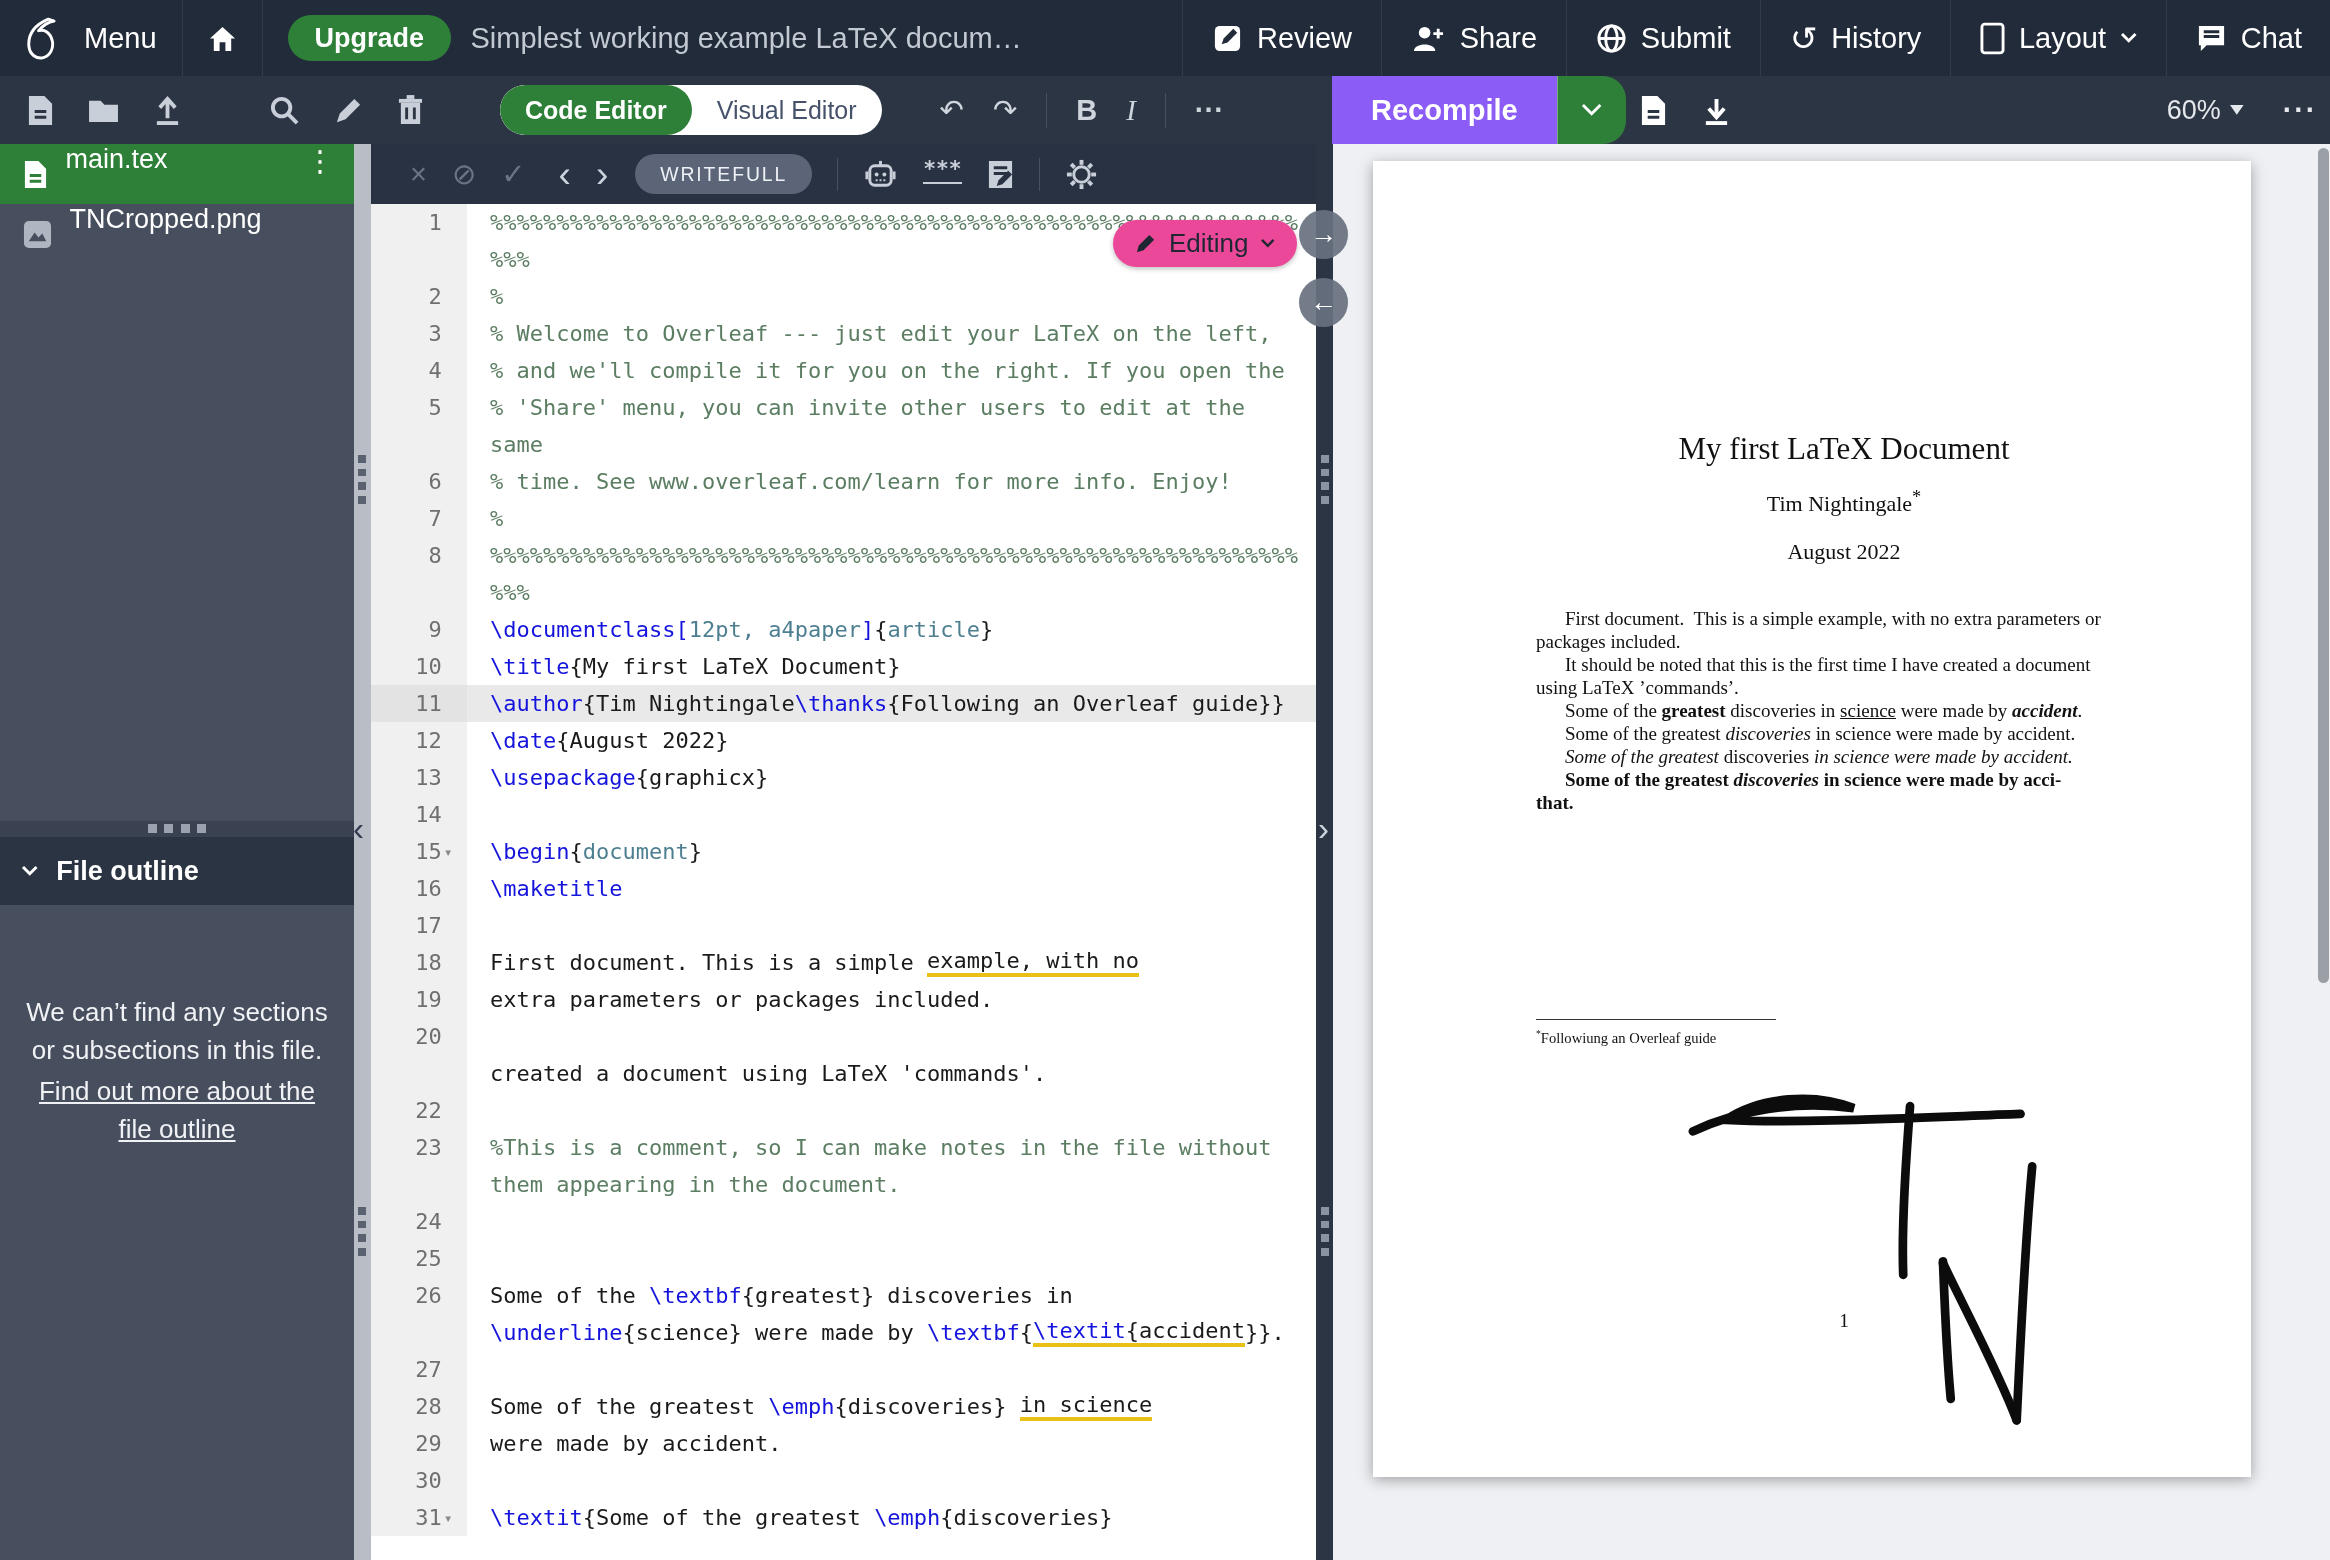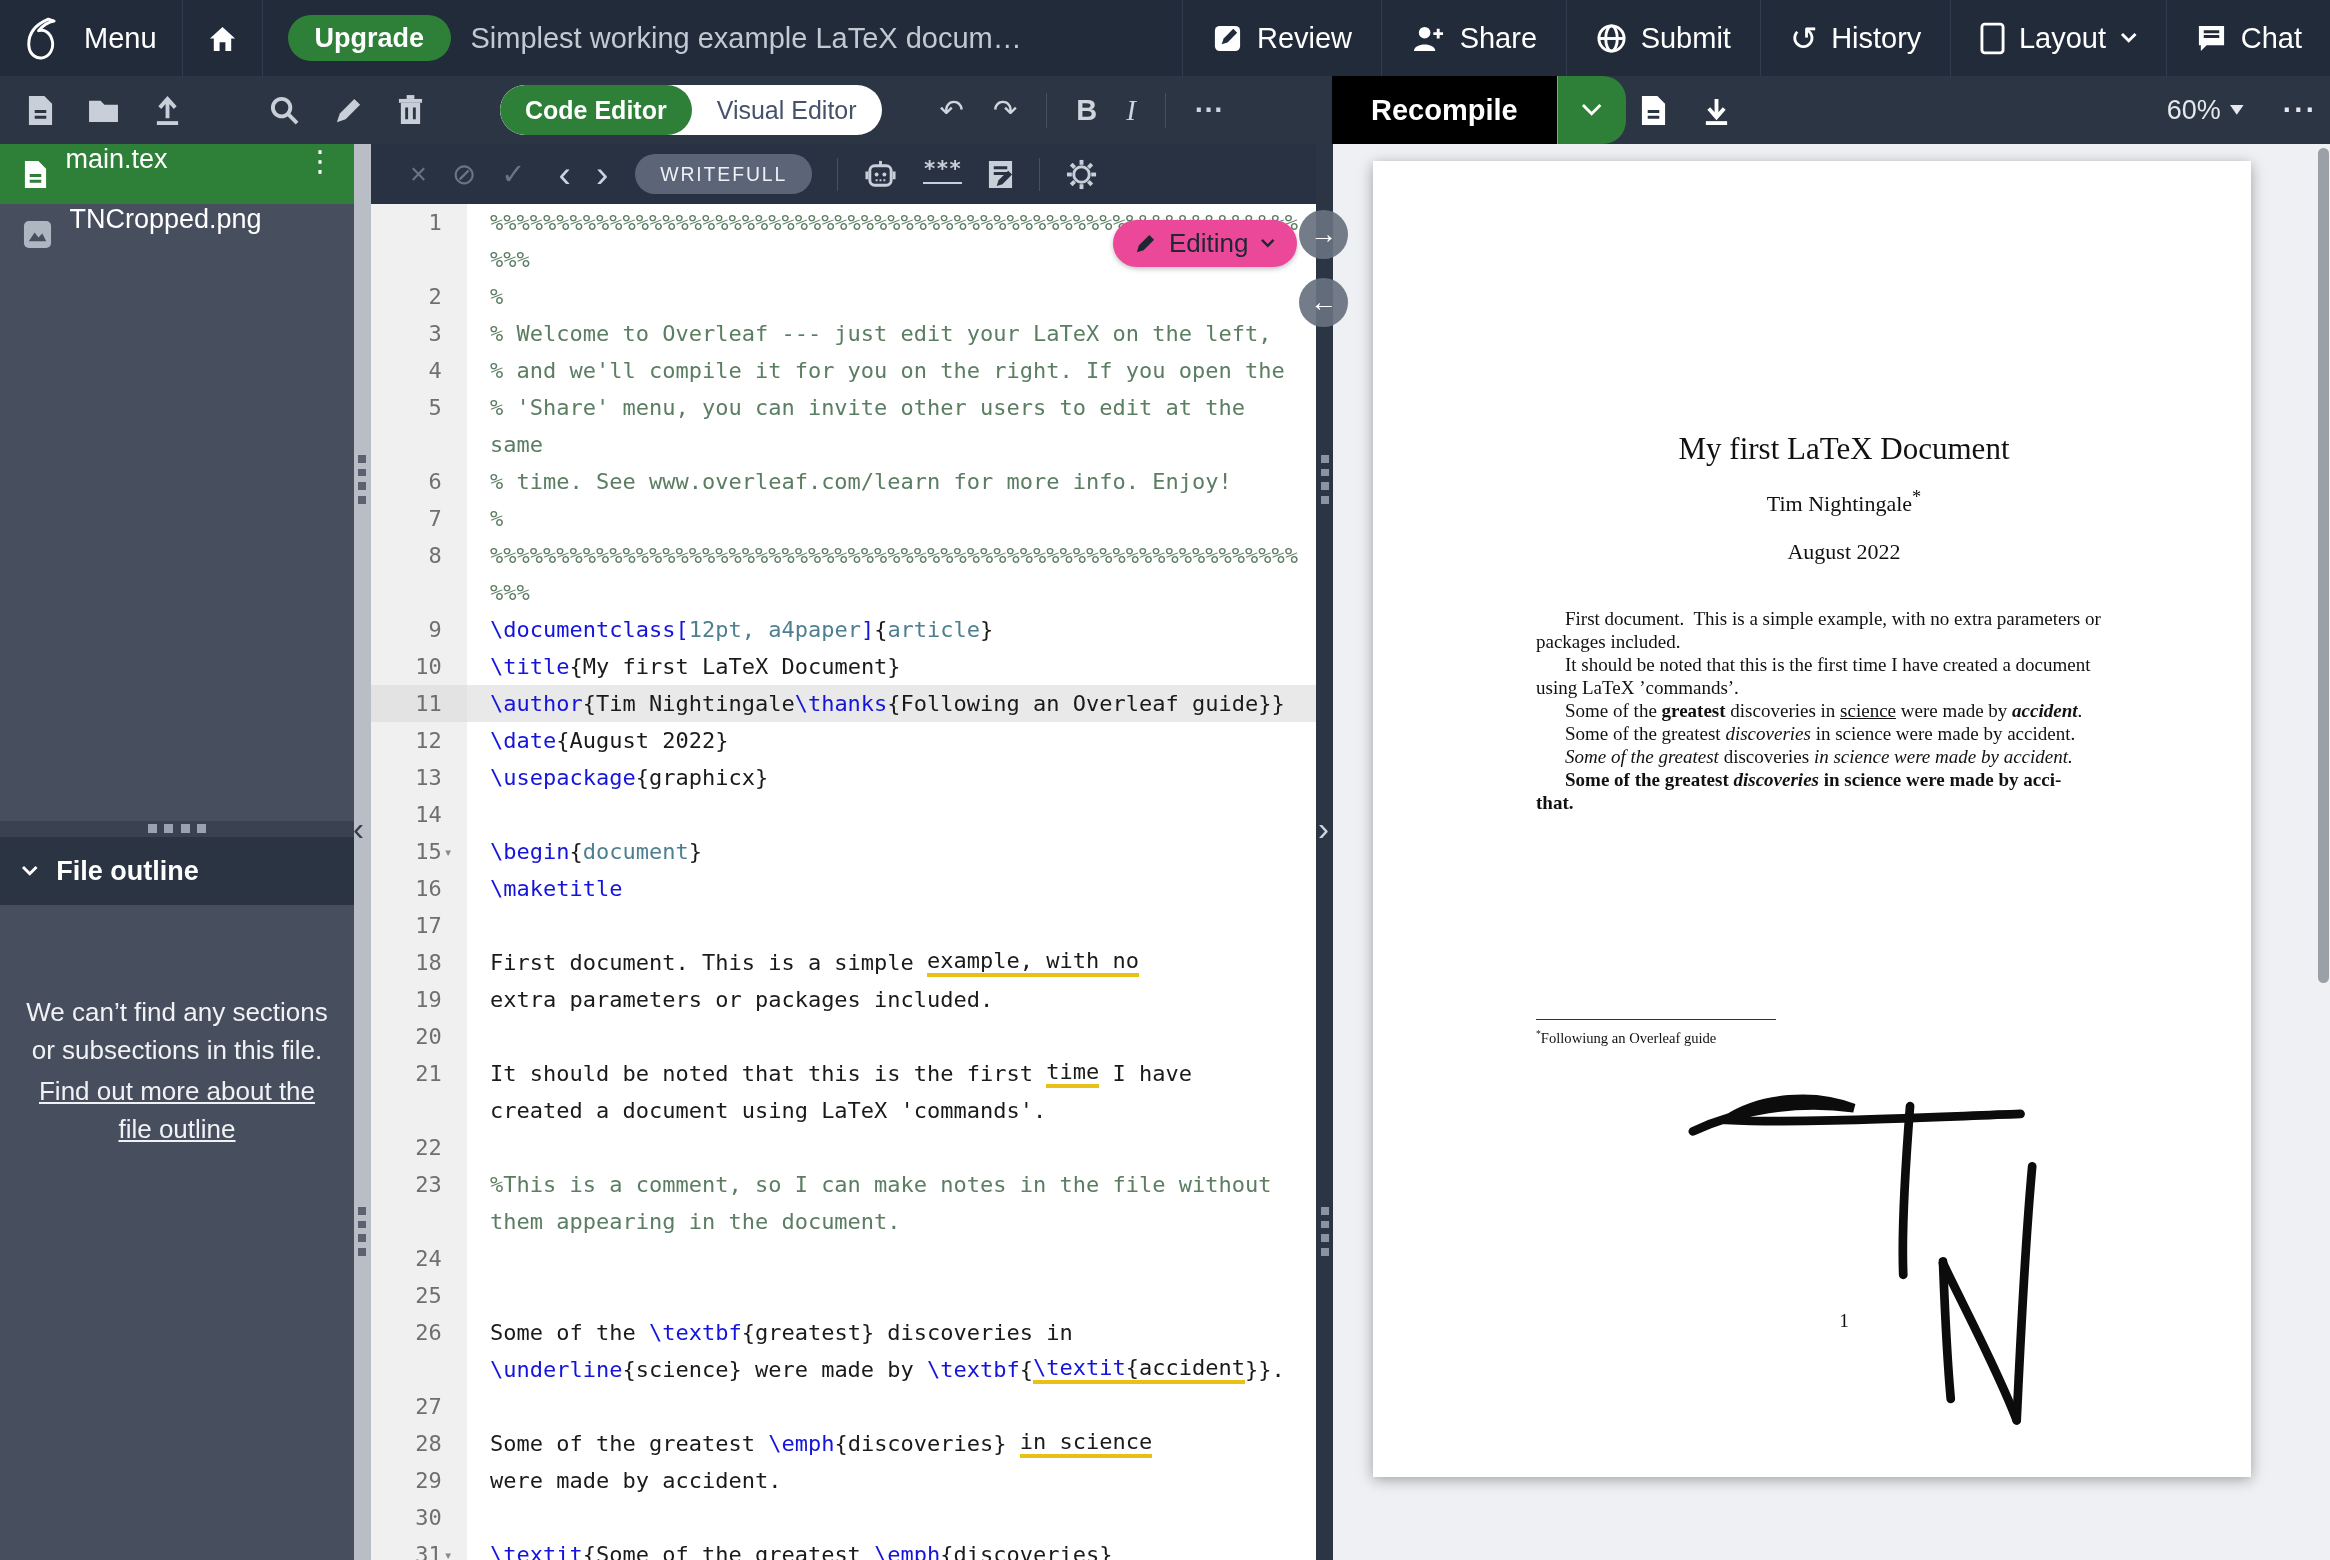--- a/index.html
+++ b/index.html
@@ -29,21 +29,21 @@
                align-items:center;overflow:hidden}
   #toggle-code{background:#2e8038;color:#fff;font-weight:bold;font-size:25px;height:100%;
                display:flex;align-items:center;padding:0 25px;border-radius:27px}
   #toggle-visual{color:#46526b;font-size:25px;padding:0 25px}
   .tsep{width:1px;height:35px;background:#465061;margin-left:29px}
   .tchar{font-size:29px;margin-left:29px;cursor:pointer;color:#cfd5dd}
   #wf-badge{margin-left:146px;width:47px;height:50px;background:#4a5468;border-radius:9.7px;
             color:#bac1cd;font-weight:bold;font-size:29px;display:flex;align-items:center;
             justify-content:center;cursor:pointer}
   #recompile-group{position:absolute;left:1332px;top:0;height:68px;display:flex;cursor:pointer}
-  #recompile-main{background:#000000;color:#fff;font-size:29px;font-weight:bold;display:flex;
+  #recompile-main{background:#8b5cf6;color:#fff;font-size:29px;font-weight:bold;display:flex;
                   align-items:center;padding:6px 39px}
   #recompile-caret{background:#2e8038;border-left:1px solid rgba(255,255,255,.35);width:68px;
                    display:flex;align-items:center;justify-content:center;border-radius:0 23px 23px 0}
   #pdf-tools{position:absolute;left:1640px;top:0;height:68px;display:flex;align-items:center;gap:35px}
   #zoom-group{position:absolute;right:87px;top:0;height:68px;display:flex;align-items:center;gap:9.7px;
               color:#e5e8ec;font-size:27px;cursor:pointer}
   #overflow-dots{position:absolute;right:13.6px;top:0;height:68px;display:flex;align-items:center;
                  color:#e5e8ec;font-size:29px;font-weight:bold;letter-spacing:1.9px;cursor:pointer}
 
   
@@ -556,27 +556,20 @@
       </div>
       <div class="crow">
         <div class="ln">
           <span>20</span>
           <span class="fold"></span>
         </div>
         <div class="cl"></div>
       </div>
       <div class="crow">
         <div class="ln">
-          <span>21</span>
-          <span class="fold"></span>
-        </div>
-        <div class="cl"><span class="tk-pln">It should be noted that this is the first </span><span class="tk-pln yu">time</span><span class="tk-pln"> I have</span></div>
-      </div>
-      <div class="crow">
-        <div class="ln">
           <span></span>
           <span class="fold"></span>
         </div>
         <div class="cl"><span class="tk-pln">created a document using LaTeX 'commands'.</span></div>
       </div>
       <div class="crow">
         <div class="ln">
           <span>22</span>
           <span class="fold"></span>
         </div>

